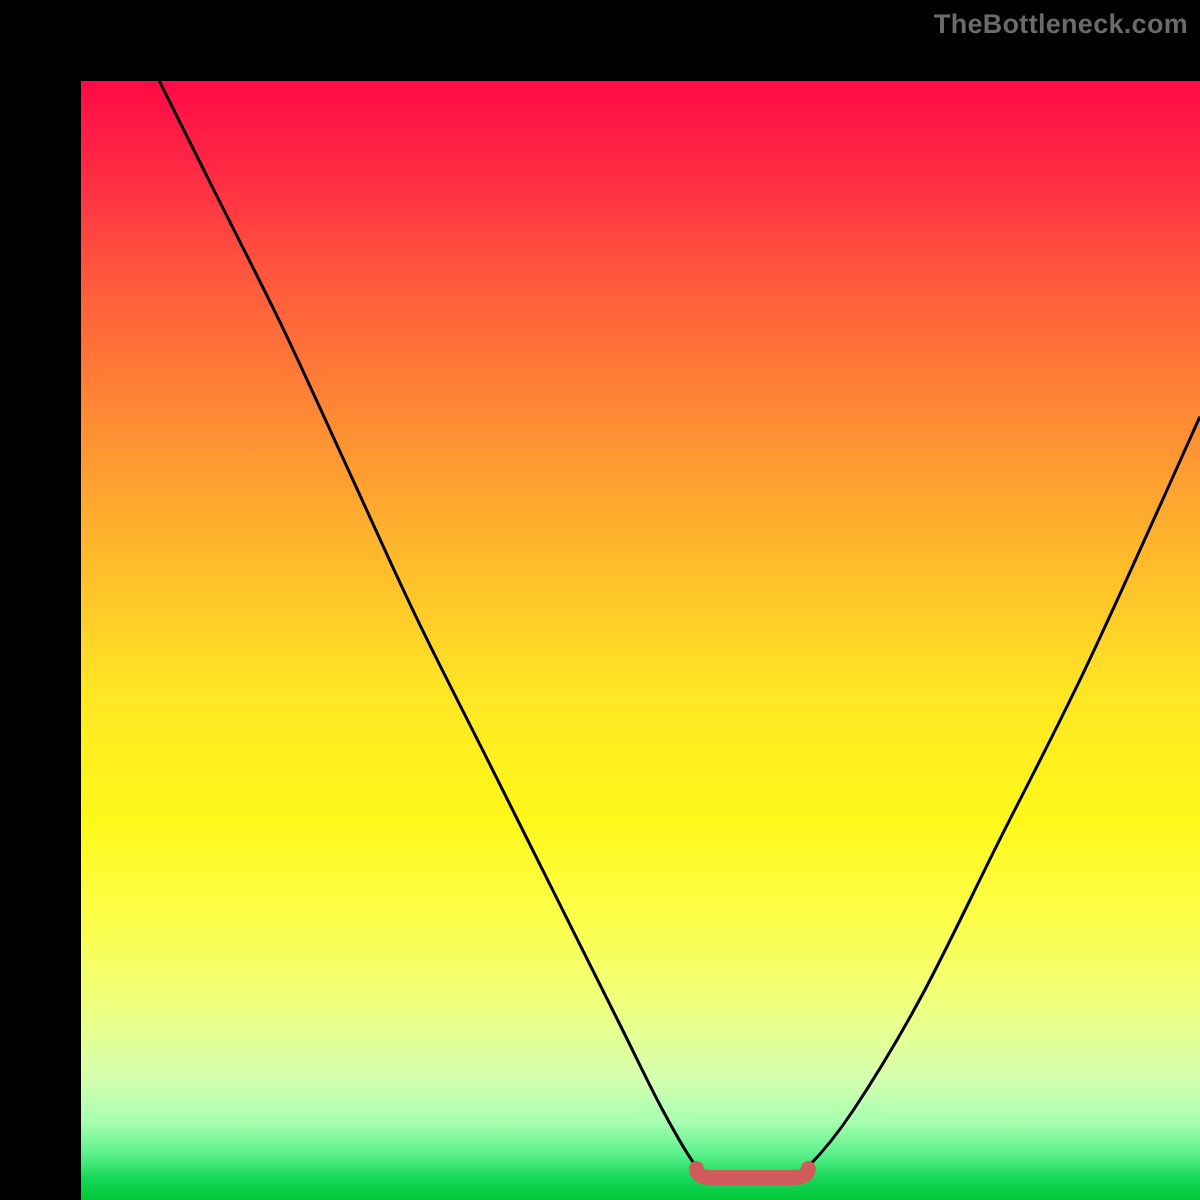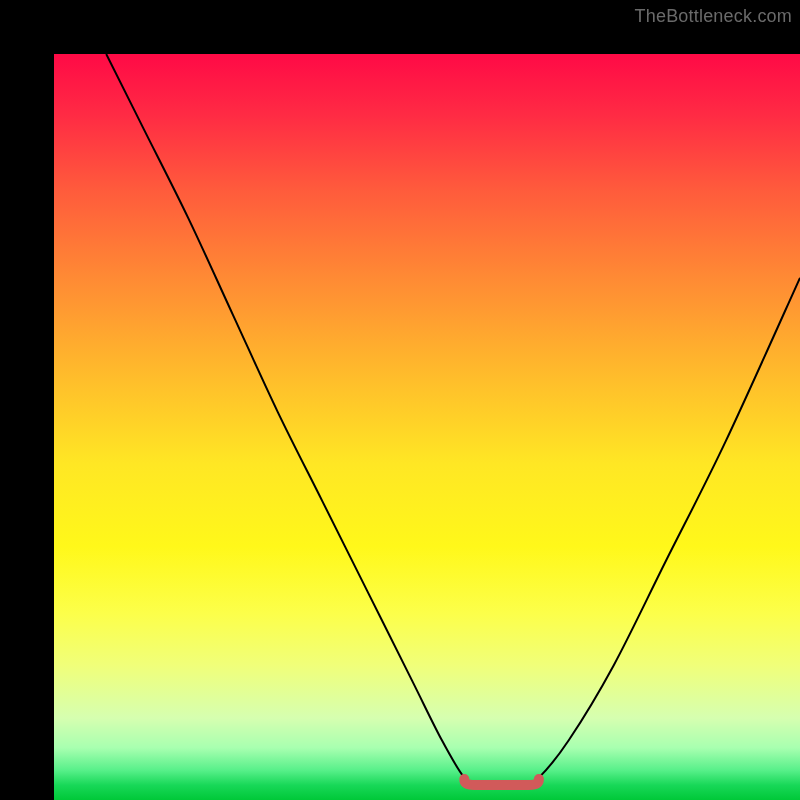--- a/index.html
+++ b/index.html
@@ -41,21 +41,21 @@
       #00c838 100%
     );
     overflow: hidden;
   }
   .watermark {
     position: absolute;
     top: 6px;
     right: 8px;
     color: #6a6a6a;
     font-size: 18px;
-    font-weight: 400;
+    font-weight: 700;
     letter-spacing: 0.2px;
     user-select: none;
   }
   svg.curve {
     position: absolute;
     inset: 0;
     width: 746px;
     height: 746px;
   }
 </style>

